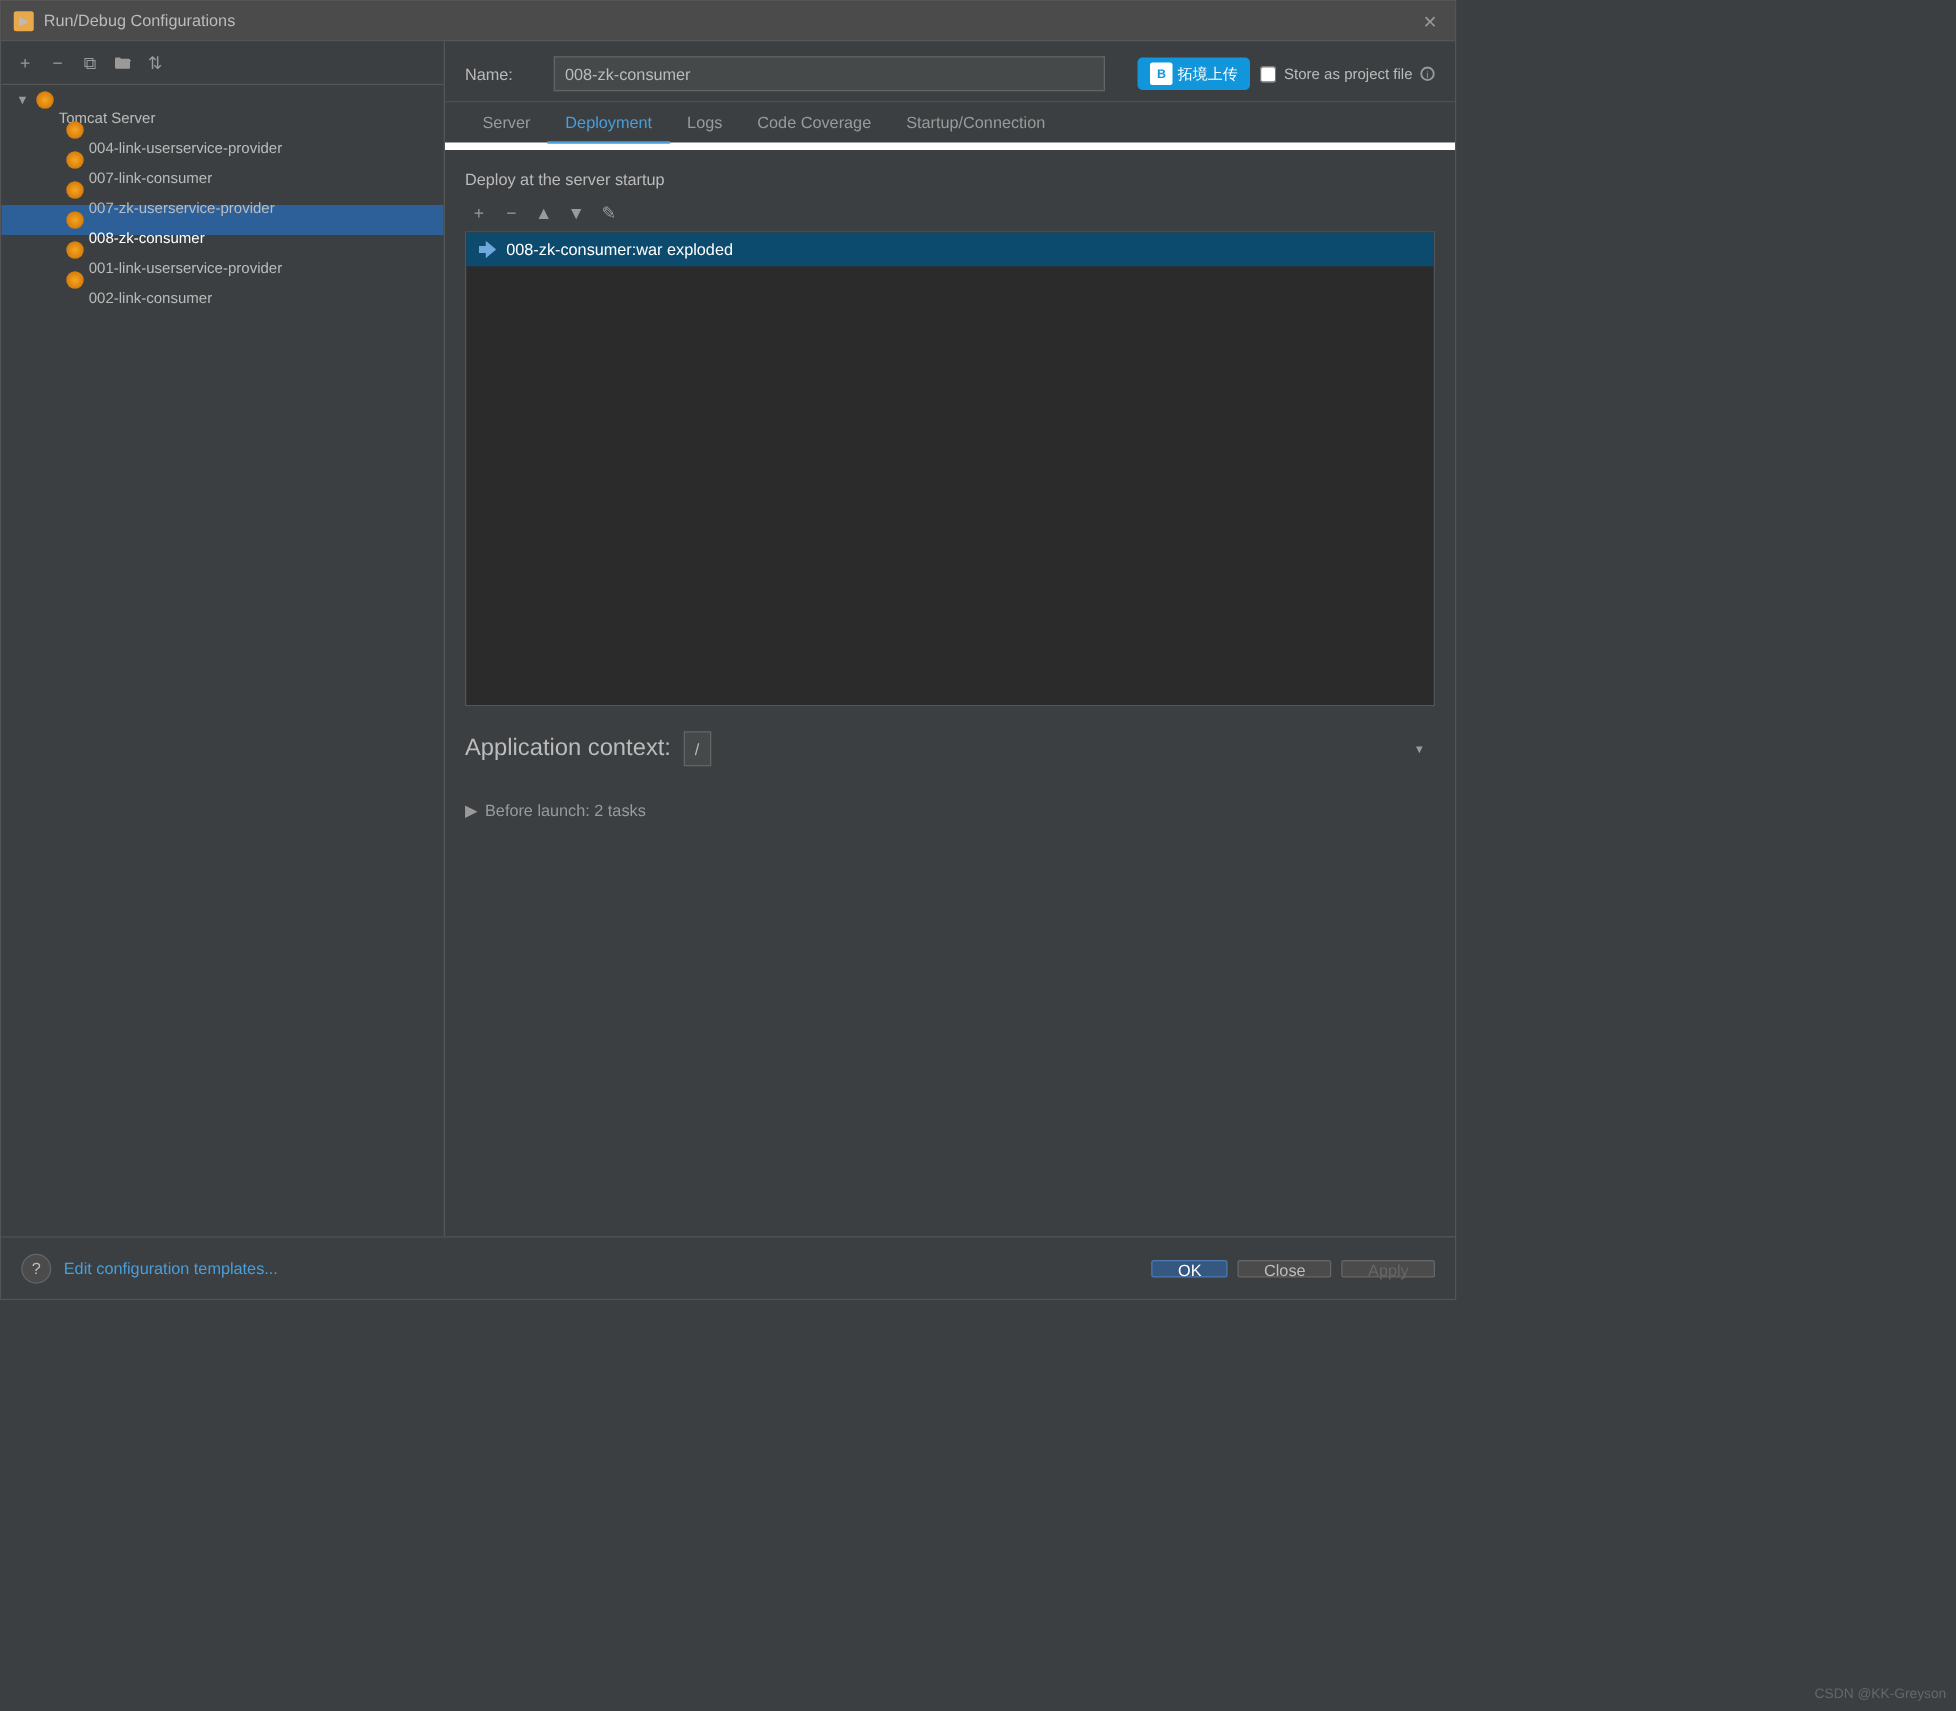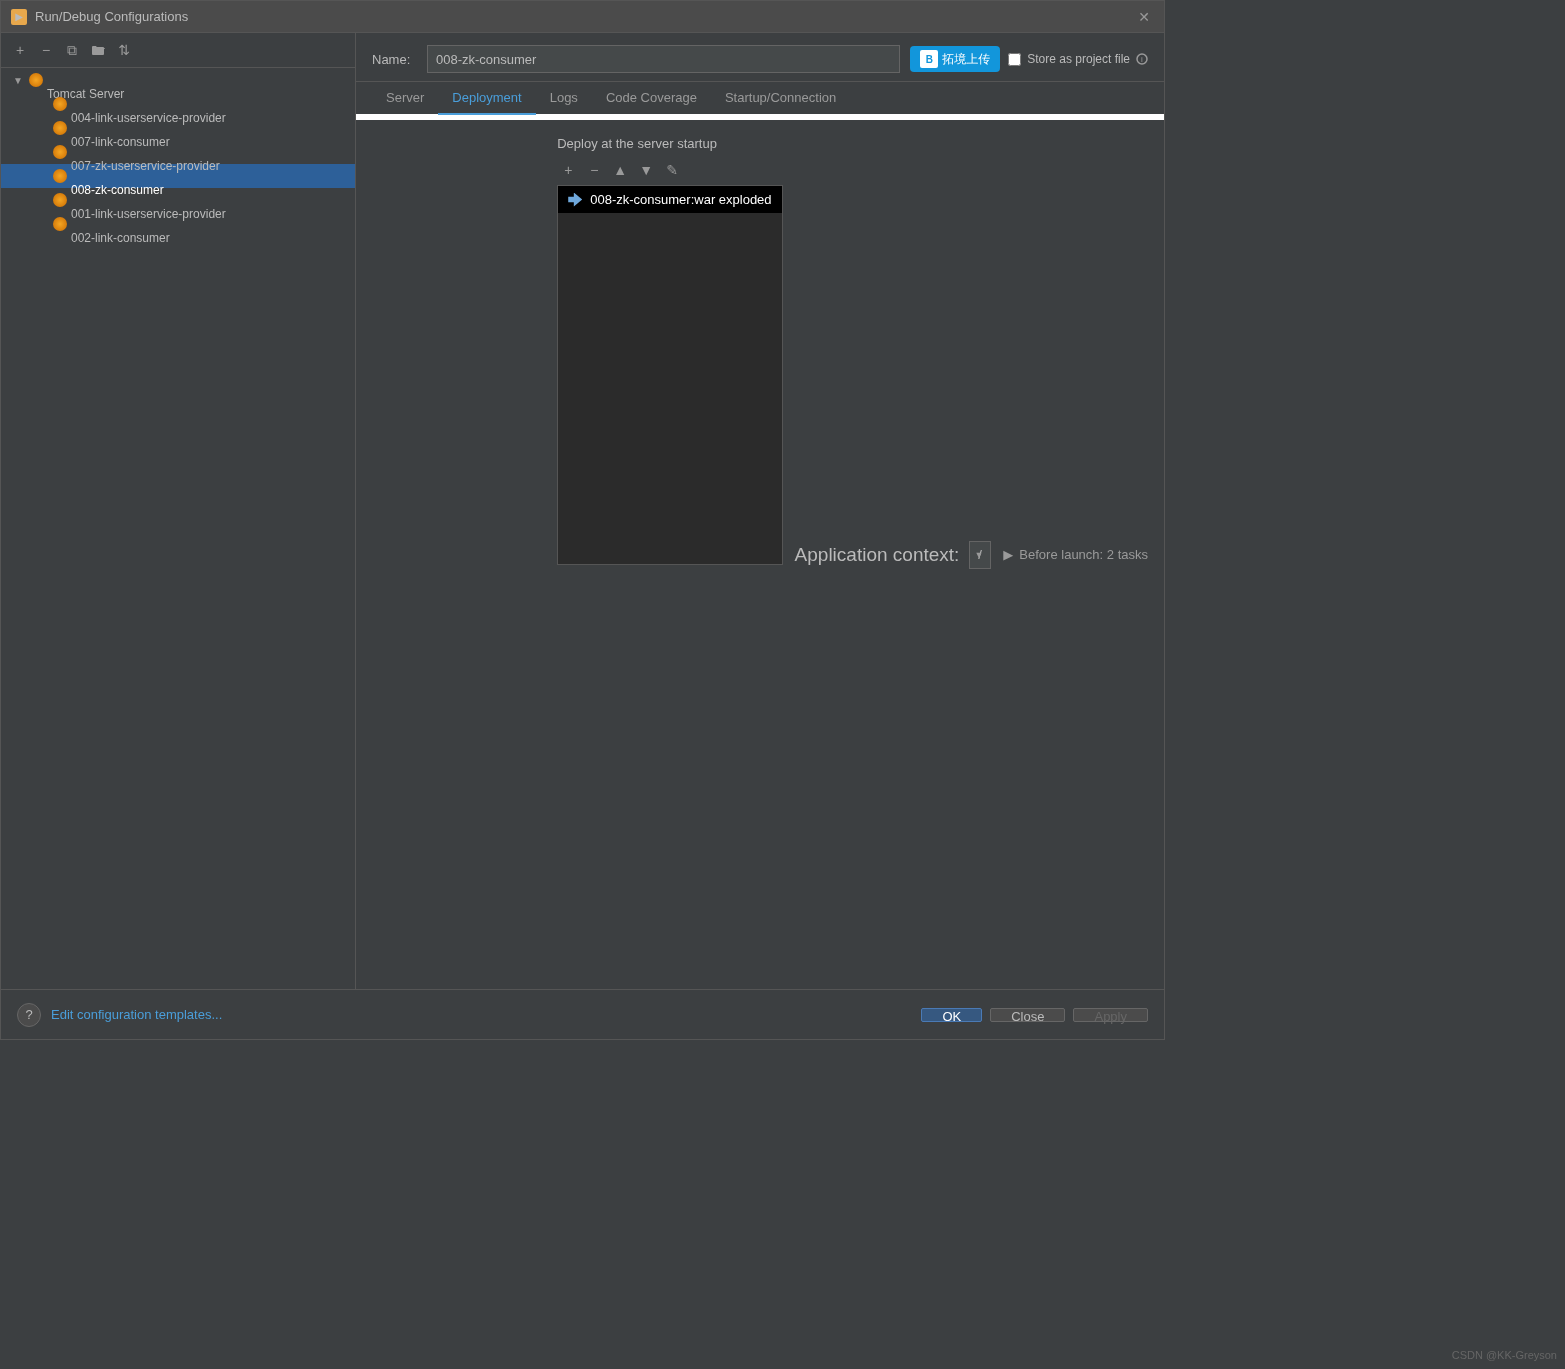--- a/index.html
+++ b/index.html
@@ -140,21 +140,21 @@
       align-items: center;
       gap: 6px;
       margin-left: auto;
       white-space: nowrap;
       font-size: 12px;
     }
     .name-header {
       display: flex;
       align-items: center;
       padding: 12px 16px 8px;
-      gap: 10px;
+      gap: 26px;
       border-bottom: 1px solid #555;
     }
     .header-right {
       display: flex;
       align-items: center;
       gap: 8px;
       margin-left: auto;
     }
     
     .tabs-bar {
@@ -175,23 +175,22 @@
     .tab.active {
       color: #4a9eda;
       border-bottom: 2px solid #4a9eda;
     }
     
     .content-area {
       flex: 1;
       padding: 16px;
       overflow-y: auto;
       display: flex;
-      flex-direction: row;
+      flex-direction: column;
       gap: 12px;
-      justify-content: flex-end;
     }
     .section-label {
       font-size: 13px;
       color: #bbbbbb;
       margin-bottom: 8px;
     }
     .deploy-toolbar {
       display: flex;
       align-items: center;
       gap: 4px;
@@ -204,21 +203,21 @@
       min-height: 380px;
     }
     .deploy-item {
       display: flex;
       align-items: center;
       padding: 6px 10px;
       gap: 8px;
       cursor: pointer;
     }
     .deploy-item.selected {
-      background: #000000;
+      background: #0c4a6e;
       color: #fff;
     }
     .context-row {
       display: flex;
       align-items: center;
       gap: 10px;
       padding: 8px 0;
     }
     .context-label {
       font-size: 19px;

